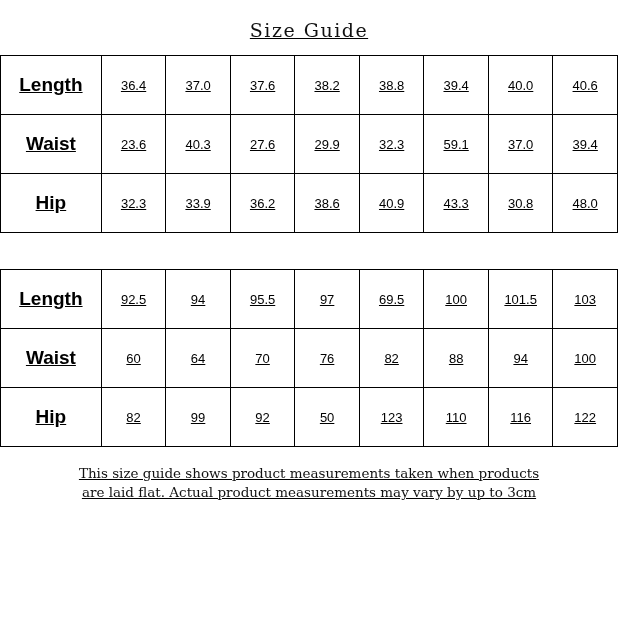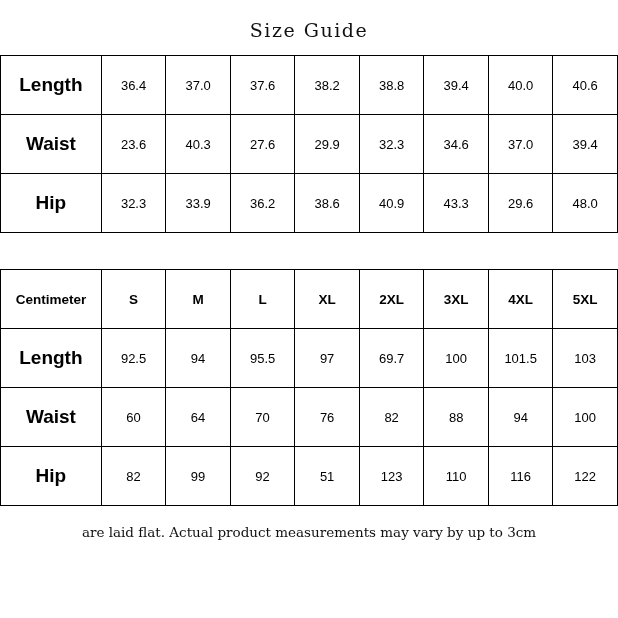--- a/index.html
+++ b/index.html
@@ -12,20 +12,21 @@
     height: 618px;
     font-family: "Liberation Sans", sans-serif;
     color: #000000;
     overflow: hidden;
   }
   .page {
     position: relative;
     width: 618px;
     height: 578px;
     box-sizing: border-box;
+    text-decoration: underline;
   }
   .title {
     text-align: center;
     font-family: "DejaVu Serif", serif;
     font-size: 19px;
     letter-spacing: 1.5px;
     padding-top: 19px;
     padding-bottom: 14px;
     color: #111111;
   }
@@ -106,33 +107,33 @@
         <td>40.0</td>
         <td>40.6</td>
       </tr>
       <tr>
         <td class="rowhead">Waist</td>
         <td>23.6</td>
         <td>40.3</td>
         <td>27.6</td>
         <td>29.9</td>
         <td>32.3</td>
-        <td>34.6</td>
+        <td>59.1</td>
         <td>37.0</td>
         <td>39.4</td>
       </tr>
       <tr>
         <td class="rowhead">Hip</td>
         <td>32.3</td>
         <td>33.9</td>
         <td>36.2</td>
         <td>38.6</td>
         <td>40.9</td>
         <td>43.3</td>
-        <td>29.6</td>
+        <td>30.8</td>
         <td>48.0</td>
       </tr>
     </tbody>
   </table>
 
   <div class="gap"></div>
 
   <table class="size-table">
     <colgroup>
       <col class="first">
@@ -140,63 +141,53 @@
         <col class="rest">
         <col class="rest">
         <col class="rest">
       <col class="rest">
         <col class="rest">
         <col class="rest">
         <col class="rest">
     </colgroup>
     <tbody>
       <tr>
-        <td class="unitcell">Centimeter</td>
-        <td class="colhead">S</td>
-        <td class="colhead">M</td>
-        <td class="colhead">L</td>
-        <td class="colhead">XL</td>
-        <td class="colhead">2XL</td>
-        <td class="colhead">3XL</td>
-        <td class="colhead">4XL</td>
-        <td class="colhead">5XL</td>
-      </tr>
-      <tr>
         <td class="rowhead">Length</td>
         <td>92.5</td>
         <td>94</td>
         <td>95.5</td>
         <td>97</td>
-        <td>69.7</td>
+        <td>69.5</td>
         <td>100</td>
         <td>101.5</td>
         <td>103</td>
       </tr>
       <tr>
         <td class="rowhead">Waist</td>
         <td>60</td>
         <td>64</td>
         <td>70</td>
         <td>76</td>
         <td>82</td>
         <td>88</td>
         <td>94</td>
         <td>100</td>
       </tr>
       <tr>
         <td class="rowhead">Hip</td>
         <td>82</td>
         <td>99</td>
         <td>92</td>
-        <td>51</td>
+        <td>50</td>
         <td>123</td>
         <td>110</td>
         <td>116</td>
         <td>122</td>
       </tr>
     </tbody>
   </table>
 
   <div class="footer">
+    <span class="line">This size guide shows product measurements taken when products</span>
     <span class="line">are laid flat. Actual product measurements may vary by up to 3cm</span>
   </div>
 
 </div>
 
 </body></html>

